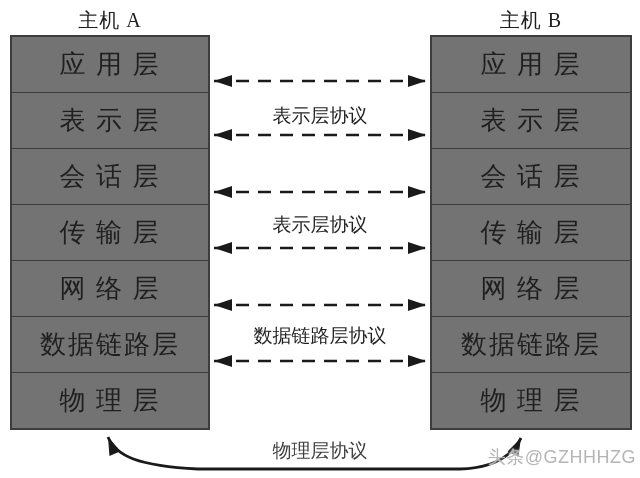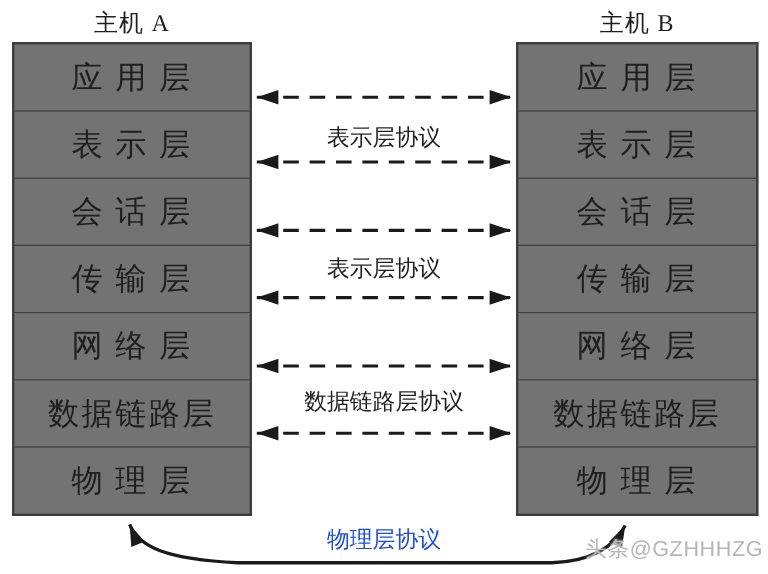--- a/index.html
+++ b/index.html
@@ -34,21 +34,21 @@
     white-space:nowrap;
   }
   .layer:first-child{border-top:none;}
   .proto-label{
     position:absolute;left:210px;width:220px;height:24px;
     text-align:center;font-size:19px;color:#1f1f1f;
     line-height:24px;white-space:nowrap;
   }
   .physical-label{
     position:absolute;left:210px;top:439px;width:220px;height:24px;
-    text-align:center;font-size:19px;color:#1d4ed8;line-height:24px;
+    text-align:center;font-size:19px;color:#404040;line-height:24px;
   }
   .watermark{
     position:absolute;left:478px;top:446px;width:158px;height:22px;
     text-align:right;font-size:18px;font-weight:normal;
     font-family:"Liberation Sans","DejaVu Sans",sans-serif;
     color:#b5b5b5;text-shadow:0 0 2px #ffffff;
     letter-spacing:0.5px;line-height:22px;
   }
 </style>
 </head>

